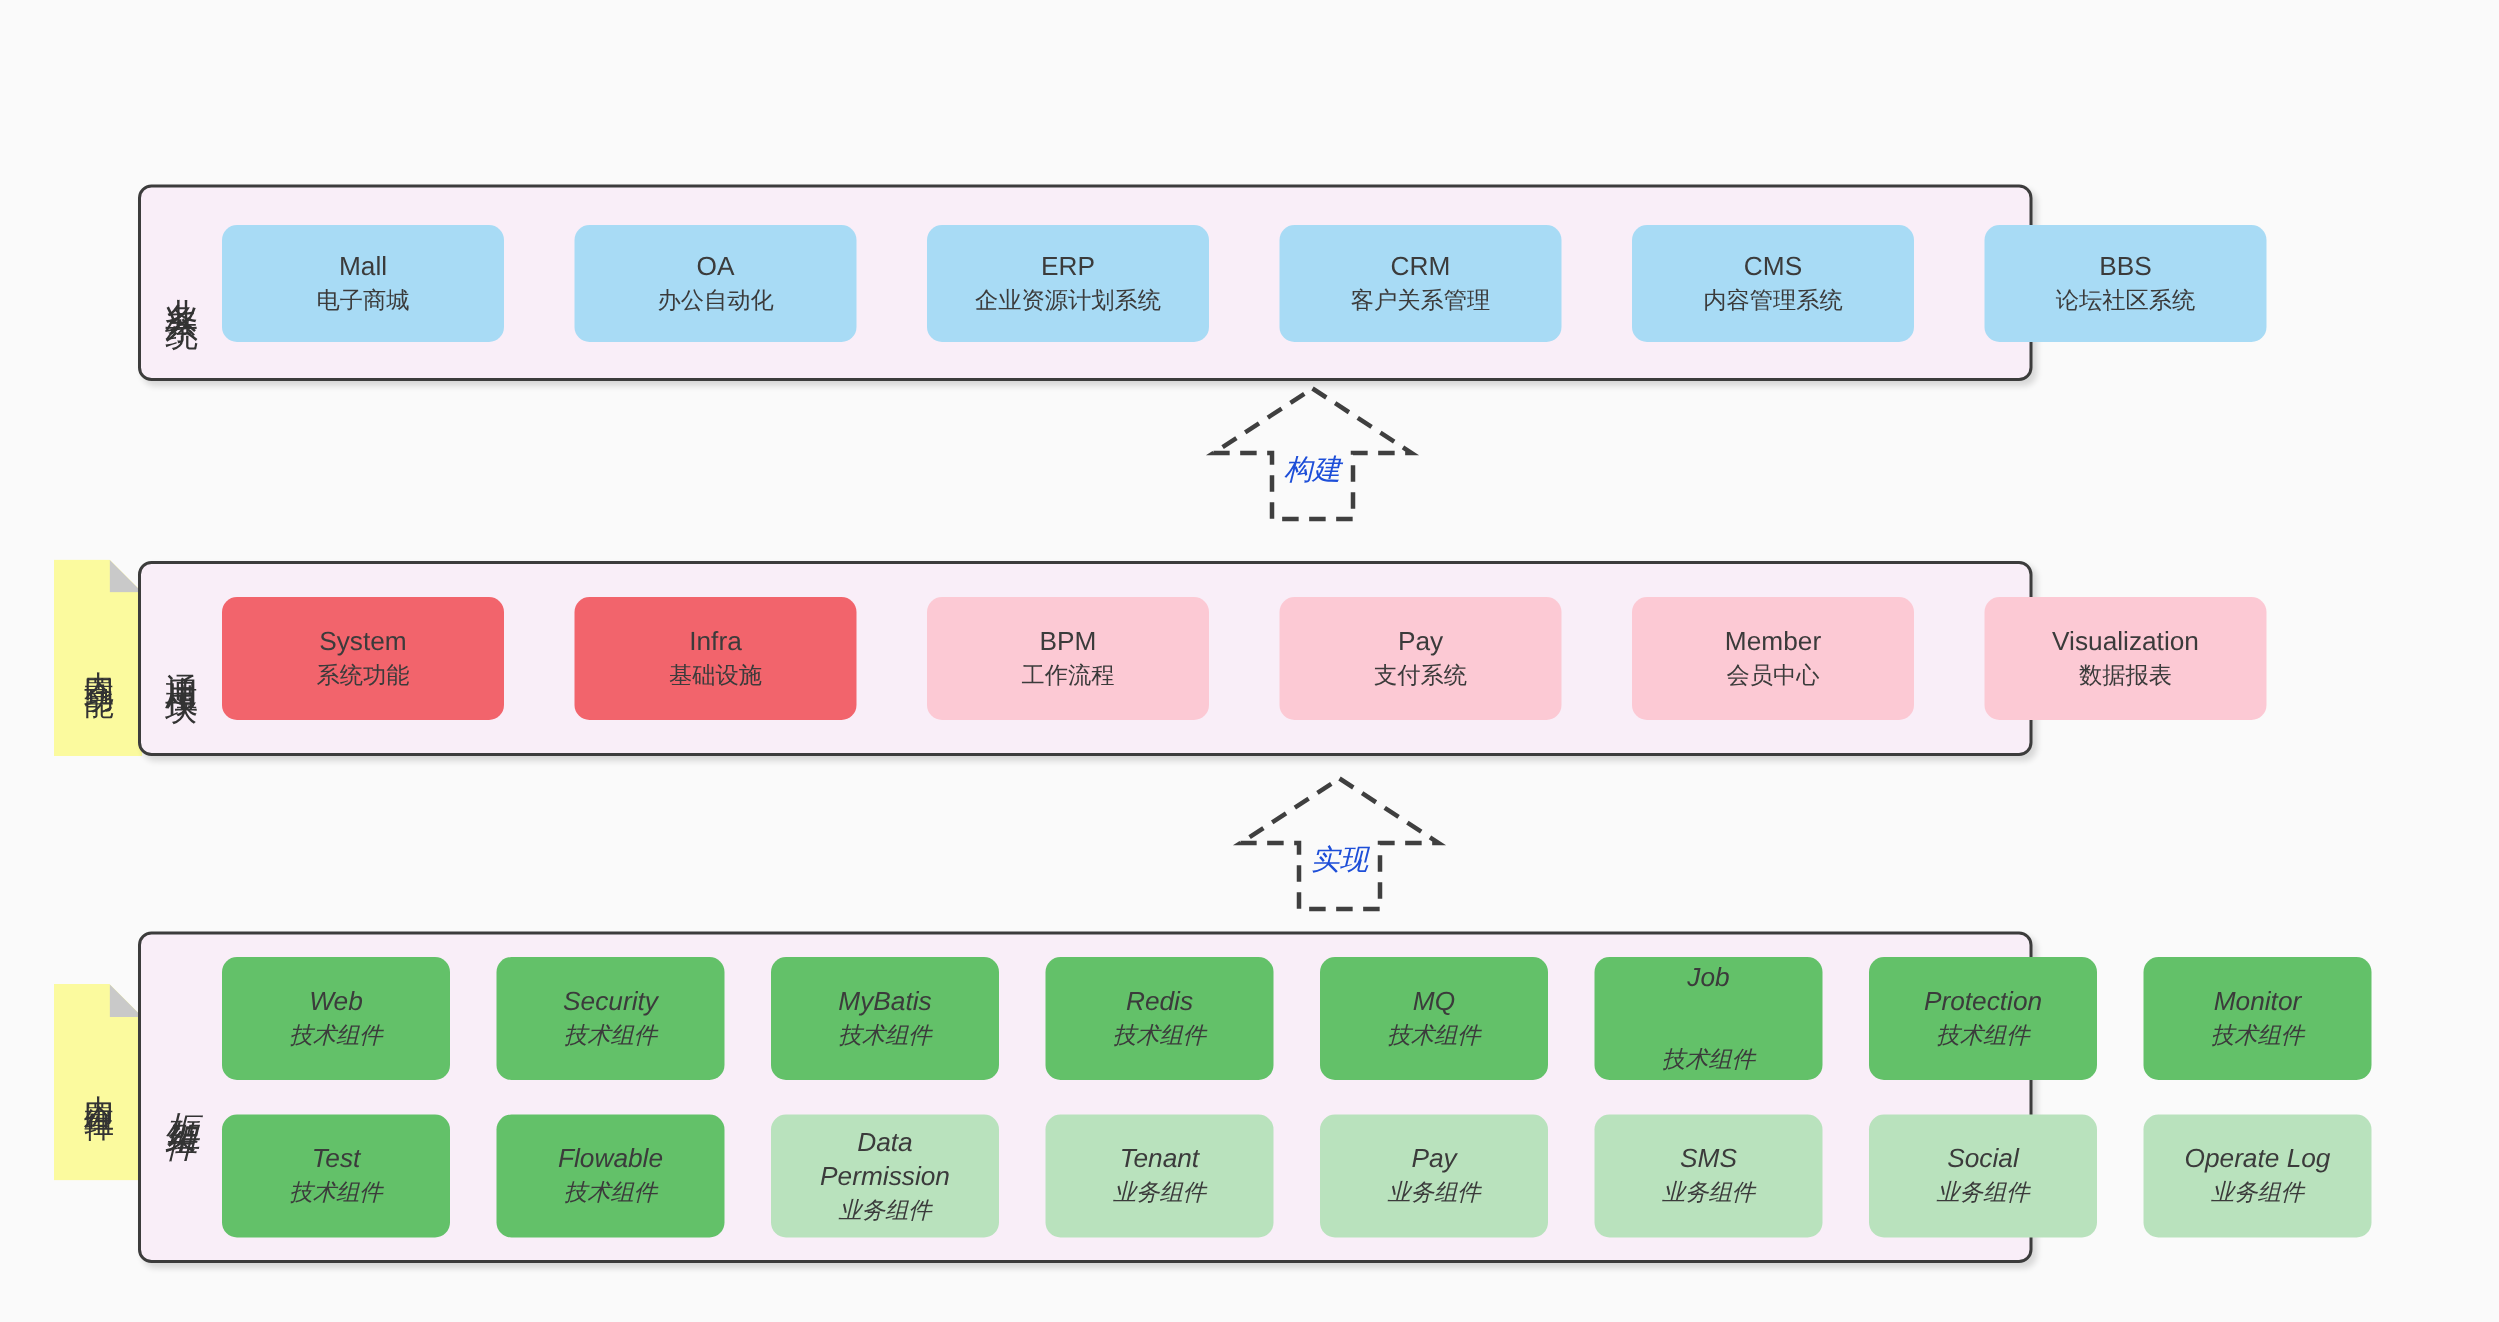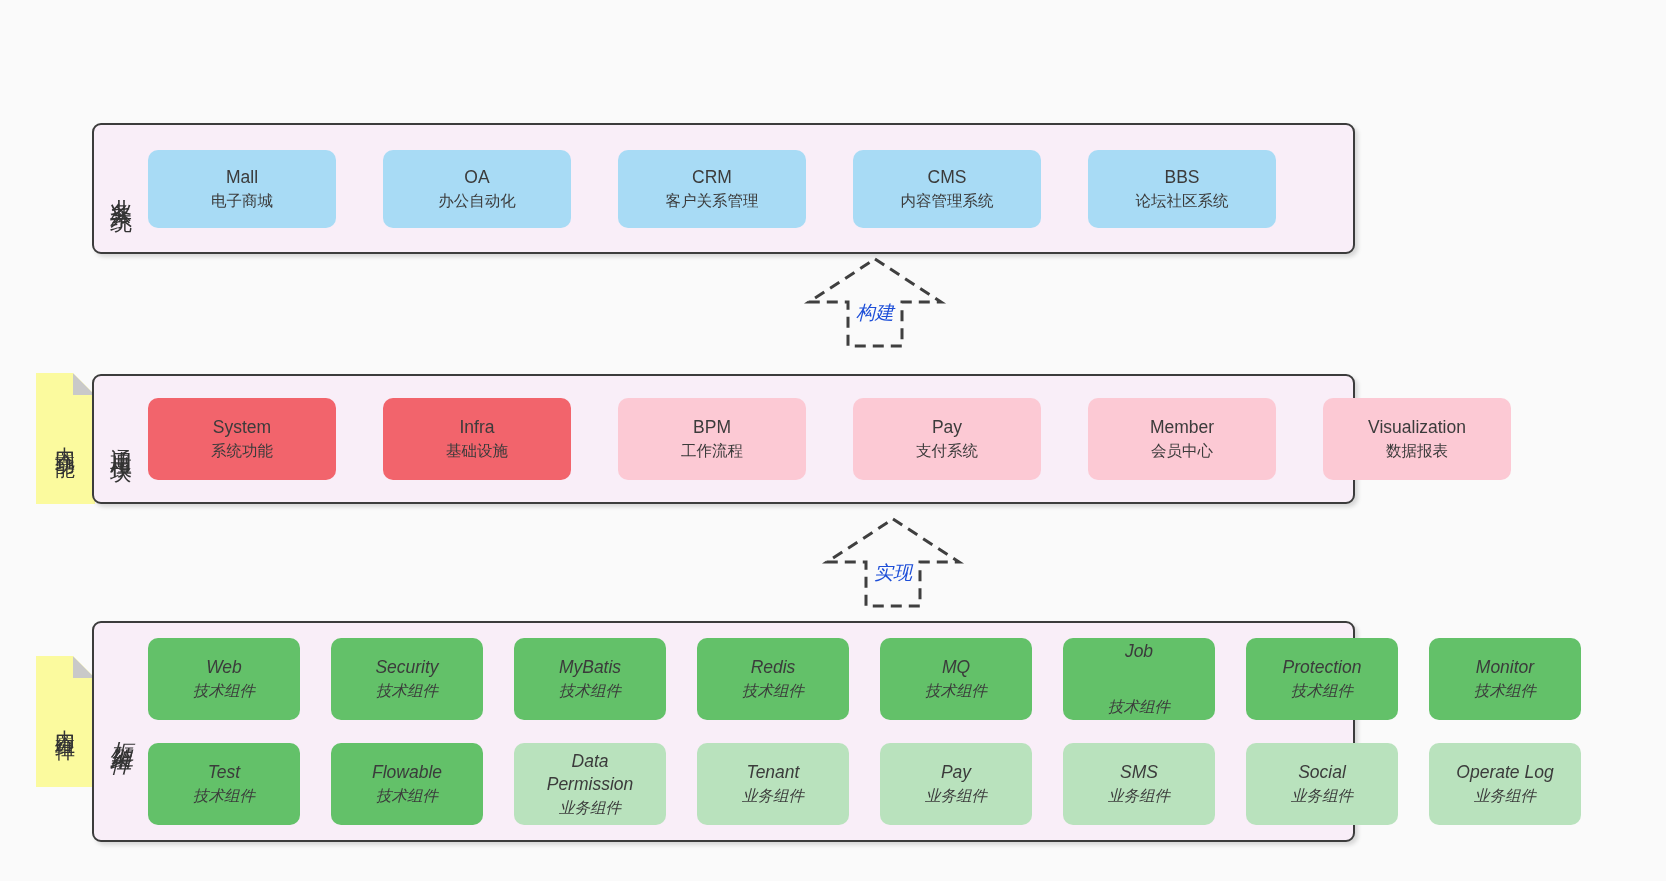--- a/index.html
+++ b/index.html
@@ -98,20 +98,24 @@
       <div class="box-row">
           <div class="box" style="background: rgb(168, 219, 245);">
             <div class="name">Mall</div>
             <div class="sub">电子商城</div>
           </div>
           <div class="box" style="background: rgb(168, 219, 245);">
             <div class="name">OA</div>
             <div class="sub">办公自动化</div>
           </div>
           <div class="box" style="background: rgb(168, 219, 245);">
+            <div class="name">ERP</div>
+            <div class="sub">企业资源计划系统</div>
+          </div>
+          <div class="box" style="background: rgb(168, 219, 245);">
             <div class="name">CRM</div>
             <div class="sub">客户关系管理</div>
           </div>
           <div class="box" style="background: rgb(168, 219, 245);">
             <div class="name">CMS</div>
             <div class="sub">内容管理系统</div>
           </div>
           <div class="box" style="background: rgb(168, 219, 245);">
             <div class="name">BBS</div>
             <div class="sub">论坛社区系统</div>

